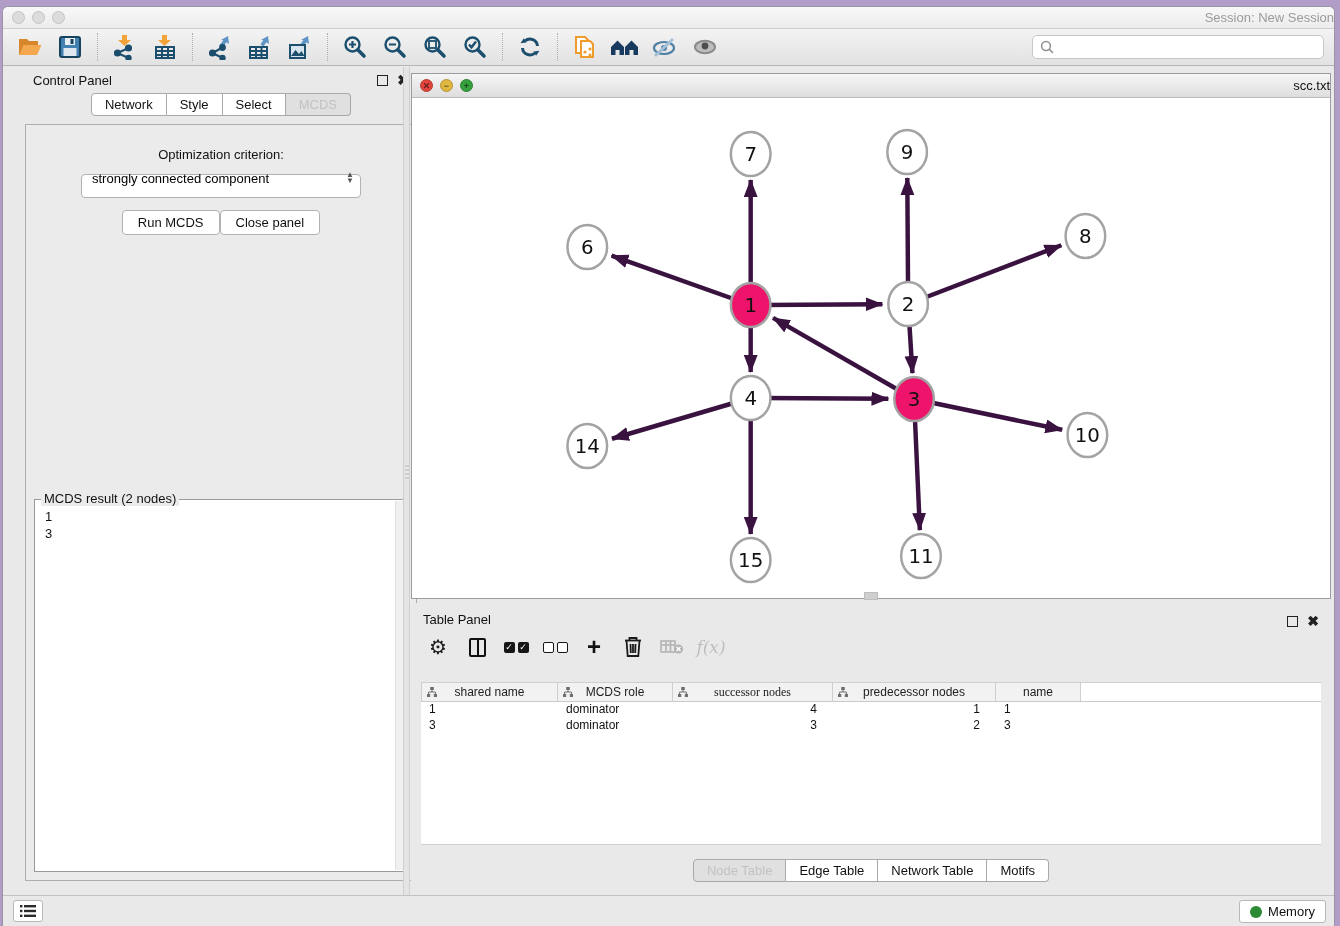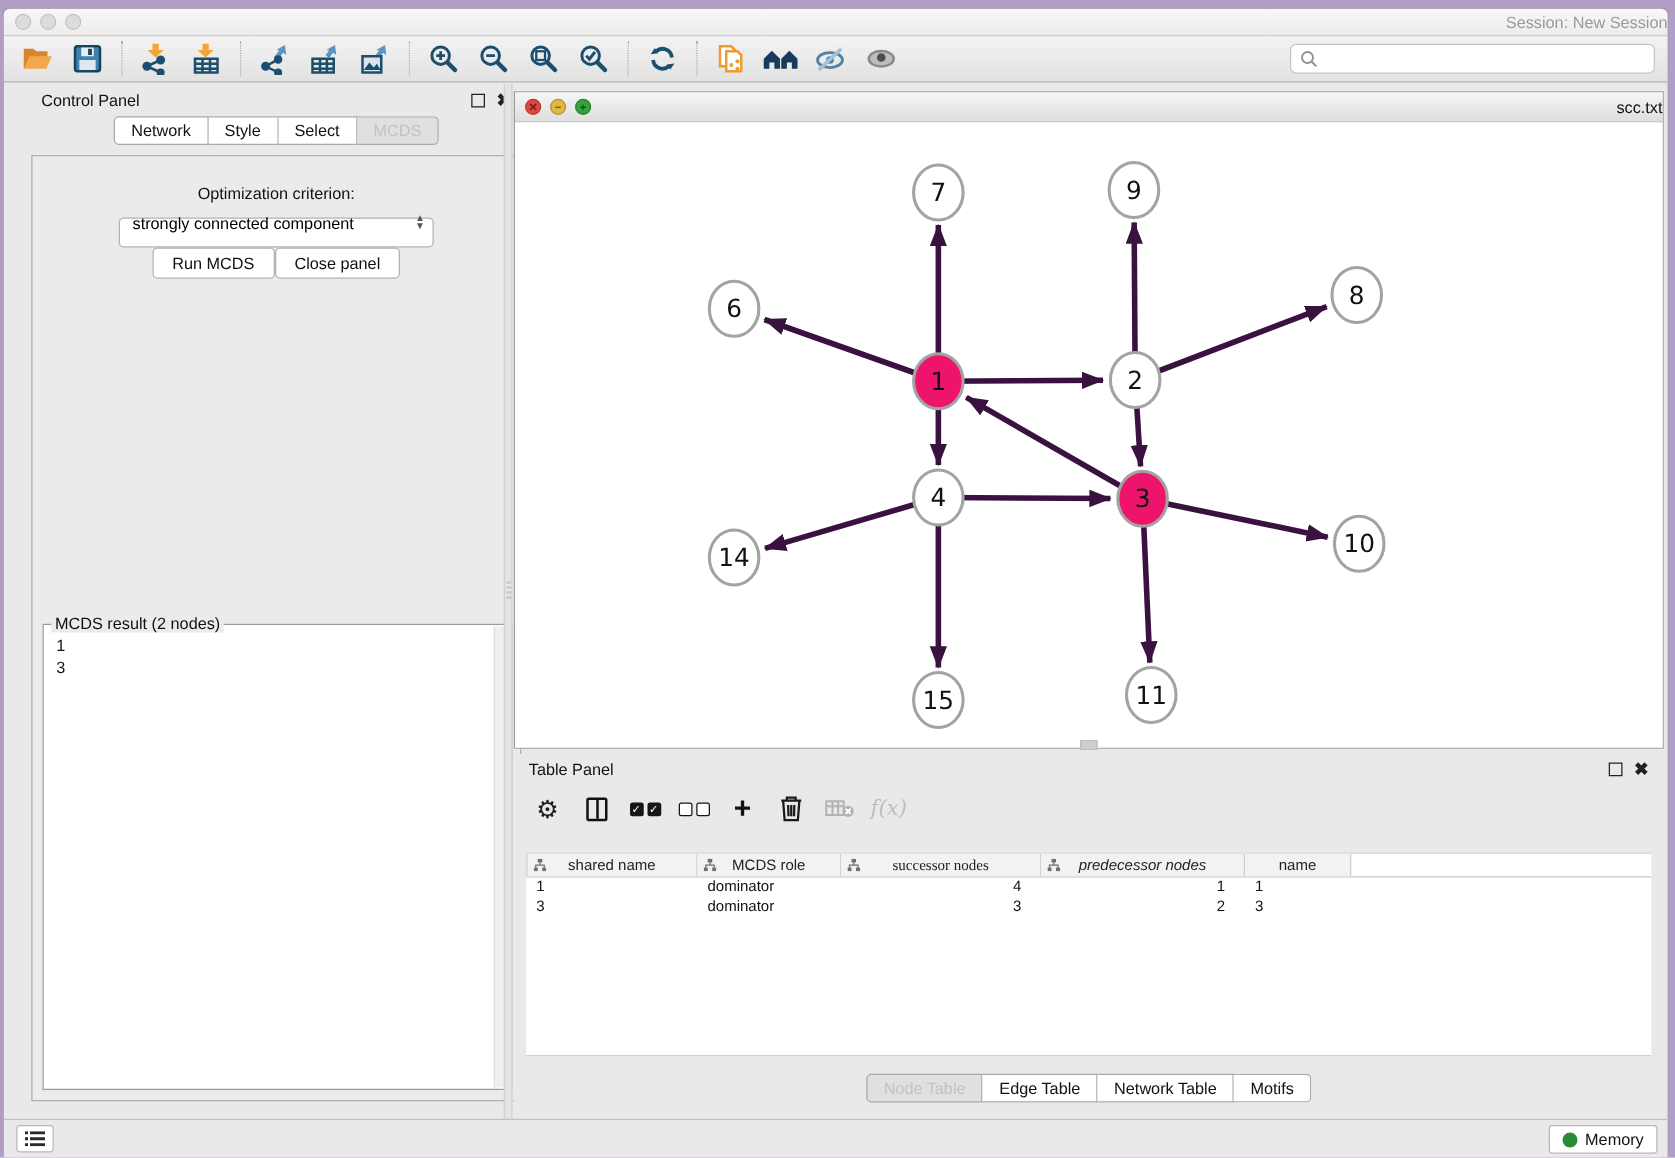--- a/index.html
+++ b/index.html
@@ -43,26 +43,26 @@
   .seg { display:flex; justify-content:center; position:relative; z-index:2; }
   .seg .tabbtn { border:1px solid #a9a9a9; border-left:none; background:#fff; color:#111;
              font:13px "Liberation Sans", sans-serif; padding:3px 13px; cursor:default; }
   .seg .tabbtn:first-child { border-left:1px solid #a9a9a9; border-radius:4px 0 0 4px; }
   .seg .tabbtn:last-child { border-radius:0 4px 4px 0; }
   .seg .tabbtn.selected { background:#e0e0e0; color:#c2c2c2; }
 
   .cp-box { position:absolute; left:4px; right:4px; top:57px; bottom:14px;
             border:1px solid #aeaeae; background:#ebebeb; }
   .opt-label { text-align:center; margin-top:22px; font-size:13px; color:#111; }
-  .dropdown { margin:12px auto 0; width:252px; height:24px; background:#fff;
+  .dropdown { margin:12px auto 0; width:280px; height:24px; background:#fff;
               border:1px solid #b2b2b2; border-radius:4px; display:flex; align-items:center;
               padding:0 6px 16px 10px; font-size:13px; }
   .dd-arrows { margin-left:auto; display:flex; flex-direction:column; line-height:6px;
                font-size:8px; color:#555; }
-  .btn-row { display:flex; justify-content:center; }
+  .btn-row { display:flex; justify-content:center; margin-top:12px; }
   .pushbtn { background:#fff; border:1px solid #b2b2b2; border-radius:4px;
              font:13px "Liberation Sans", sans-serif; padding:4px 15px; color:#111; }
 
   .result-box { position:absolute; left:8px; right:6px; top:374px; bottom:8px;
                 border:1px solid #9a9a9a; background:#fff; }
   .result-legend { position:absolute; top:-9px; left:6px; background:#ebebeb;
                    font-size:13px; padding:0 3px; color:#111; }
   .result-lines { padding:8px 10px; font-size:13px; line-height:17px; color:#111;
                   white-space:pre-line; }
   .result-scroll { position:absolute; right:1px; top:1px; bottom:1px; width:13px;
@@ -88,21 +88,21 @@
   .tdot.yellow { background:#e0b73f; border:1px solid #b59233; }
   .tdot.green { background:#35a13d; border:1px solid #2a7f31; }
   .nw-title { text-align:right; line-height:24px; font-size:13px; color:#111; }
   .nw-canvas { position:absolute; left:0; right:0; top:24px; bottom:0; background:#fff; }
   .nw-canvas svg { width:100%; height:100%; display:block; }
   .nw-grip { position:absolute; bottom:-2px; left:50%; margin-left:-7px; width:14px; height:8px;
              background:#cfcfcf; border:1px solid #bdbdbd; }
 
   
   .tpanel { position:absolute; left:1px; right:0; top:536px; bottom:5px; background:#e9e9e9; }
-  .tp-header { height:24px; display:flex; align-items:center; padding:0 12px; }
+  .tp-header { height:24px; display:flex; align-items:flex-end; padding:0 12px; }
   .tp-toolbar { height:40px; display:flex; align-items:center; gap:13px; padding:0 14px; }
   .ttico { width:26px; height:26px; display:flex; align-items:center; justify-content:center; }
   .gear { font-size:20px; color:#1c1c1c; }
   .colsico { width:17px; height:19px; border:2.4px solid #111; border-radius:2px; position:relative; }
   .colsico::after { content:""; position:absolute; left:50%; top:0; bottom:0; border-left:2.4px solid #111; }
   .cbpair { display:flex; gap:3px; }
   .cb { width:11px; height:11px; }
   .cb.checked { background:#161616; color:#fff; font-size:9px; line-height:11px; text-align:center; border-radius:2px; }
   .cb.empty { background:#fff; border:1.7px solid #161616; border-radius:2px; }
   .plusico { font-size:24px; font-weight:bold; color:#111; line-height:20px; }
@@ -524,21 +524,21 @@
                 <svg class="treeico" width="10" height="10" viewBox="0 0 10 10">
                   <g fill="#6e6e6e">
                     <rect x="3.2" y="0" width="3.6" height="3"></rect>
                     <rect x="0" y="7" width="3.2" height="3"></rect>
                     <rect x="6.8" y="7" width="3.2" height="3"></rect>
                   </g>
                   <path d="M5 3 v2 M1.6 7 V5 h6.8 v2" stroke="#6e6e6e" fill="none" stroke-width="1"></path>
                 </svg>
                 <span>successor nodes</span>
               </div>
-              <div class="th" style="width: 163px; font-style: italic;">
+              <div class="th" style="width: 163px;">
                 <svg class="treeico" width="10" height="10" viewBox="0 0 10 10">
                   <g fill="#6e6e6e">
                     <rect x="3.2" y="0" width="3.6" height="3"></rect>
                     <rect x="0" y="7" width="3.2" height="3"></rect>
                     <rect x="6.8" y="7" width="3.2" height="3"></rect>
                   </g>
                   <path d="M5 3 v2 M1.6 7 V5 h6.8 v2" stroke="#6e6e6e" fill="none" stroke-width="1"></path>
                 </svg>
                 <span>predecessor nodes</span>
               </div>

